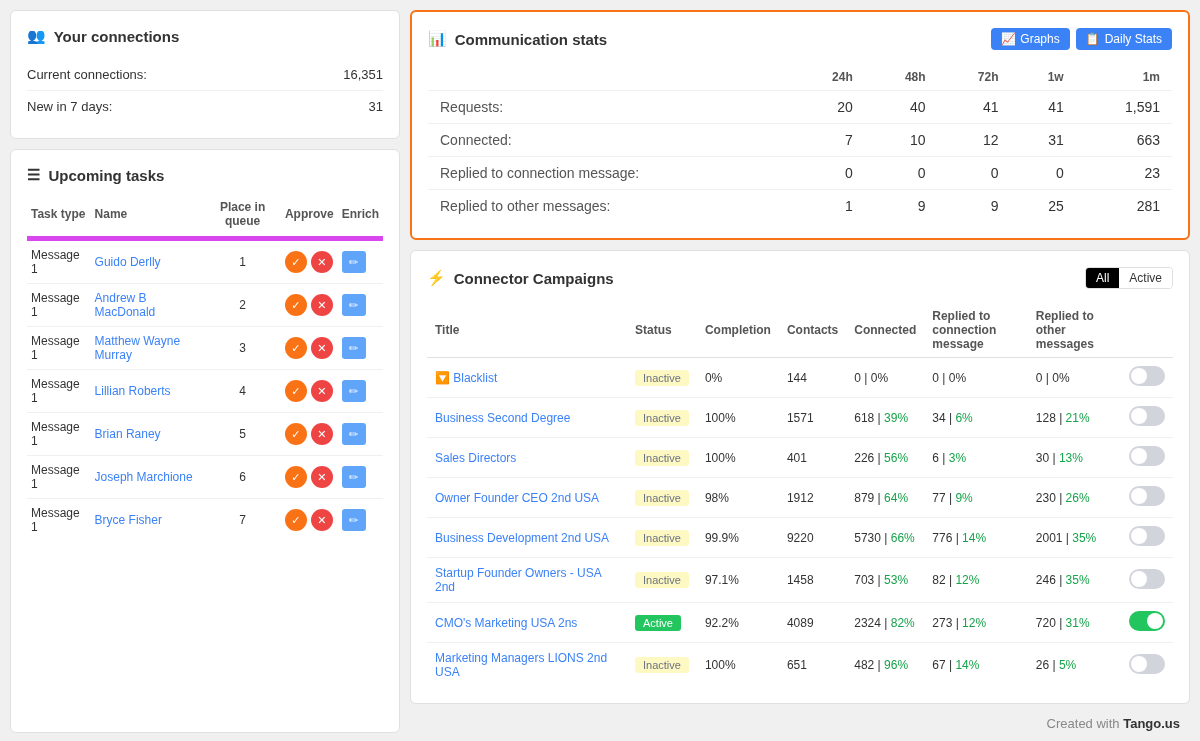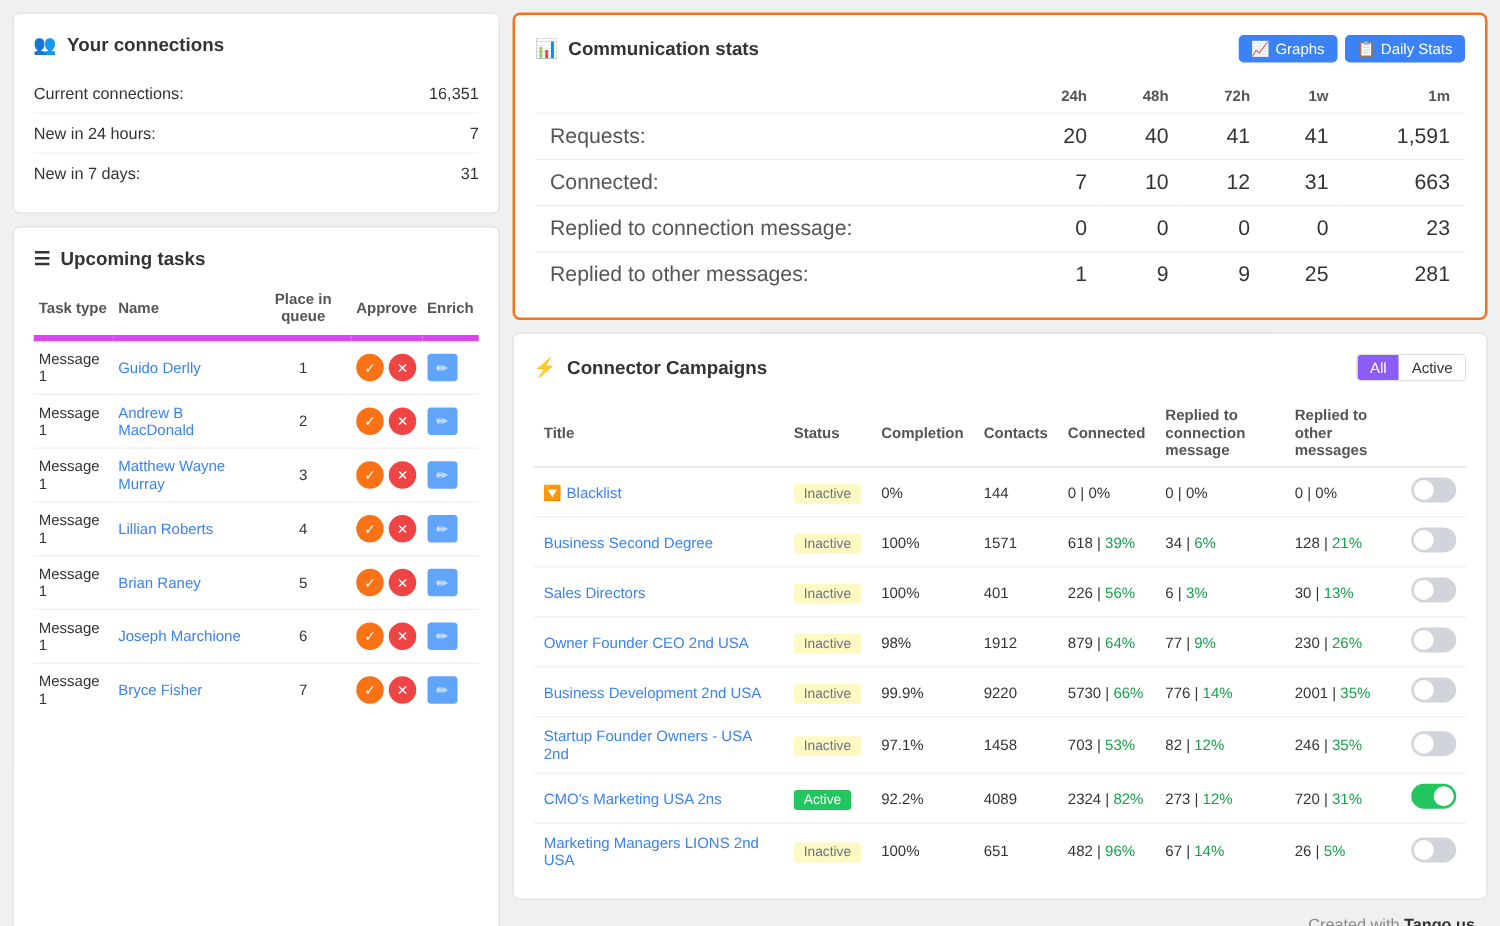--- a/index.html
+++ b/index.html
@@ -32,29 +32,29 @@
     
     .comm-card { background: #fff; border-radius: 6px; border: 2px solid #f97316; padding: 16px; }
     .comm-header { display: flex; justify-content: space-between; align-items: center; margin-bottom: 14px; }
     .comm-title { font-size: 15px; font-weight: 600; display: flex; align-items: center; gap: 8px; }
     .comm-btns { display: flex; gap: 6px; }
     .btn-graphs { background: #3b82f6; color: white; border: none; border-radius: 4px; padding: 4px 10px; font-size: 12px; cursor: pointer; display: flex; align-items: center; gap: 4px; }
     .btn-daily { background: #3b82f6; color: white; border: none; border-radius: 4px; padding: 4px 10px; font-size: 12px; cursor: pointer; display: flex; align-items: center; gap: 4px; }
     .comm-table { width: 100%; border-collapse: collapse; }
     .comm-table th { text-align: right; font-size: 12px; font-weight: 600; color: #555; padding: 6px 12px; }
     .comm-table th:first-child { text-align: left; }
-    .comm-table td { padding: 8px 12px; border-top: 1px solid #f0f0f0; font-size: 17px; text-align: right; }
+    .comm-table td { padding: 8px 12px; border-top: 1px solid #f0f0f0; font-size: 14px; text-align: right; }
     .comm-table td:first-child { text-align: left; color: #555; }
 
     
     .campaigns-header { display: flex; justify-content: space-between; align-items: center; margin-bottom: 14px; }
     .campaigns-title { font-size: 15px; font-weight: 600; display: flex; align-items: center; gap: 8px; }
     .filter-btns { display: flex; border: 1px solid #e0e0e0; border-radius: 4px; overflow: hidden; }
     .filter-btn { padding: 3px 10px; font-size: 12px; border: none; cursor: pointer; background: #fff; color: #333; }
-    .filter-btn.active { background: #8b5cf6; color: white; }
+    .filter-btn.active { background: #000000; color: white; }
     .campaigns-table { width: 100%; border-collapse: collapse; }
     .campaigns-table th { text-align: left; font-size: 12px; font-weight: 600; color: #555; padding: 6px 8px; border-bottom: 1px solid #e0e0e0; }
     .campaigns-table td { padding: 8px 8px; border-bottom: 1px solid #f0f0f0; font-size: 12px; vertical-align: middle; }
     .campaigns-table tr:last-child td { border-bottom: none; }
     .campaign-link { color: #3b82f6; text-decoration: none; }
     .badge-inactive { background: #fef9c3; color: #6b7280; padding: 2px 8px; border-radius: 3px; font-size: 11px; white-space: nowrap; }
     .badge-active { background: #22c55e; color: white; padding: 2px 8px; border-radius: 3px; font-size: 11px; white-space: nowrap; }
     .green-text { color: #16a34a; }
     .toggle-off { width: 36px; height: 20px; background: #d1d5db; border-radius: 10px; position: relative; cursor: pointer; display: inline-block; border: none; }
     .toggle-on { width: 36px; height: 20px; background: #22c55e; border-radius: 10px; position: relative; cursor: pointer; display: inline-block; border: none; }
@@ -77,24 +77,20 @@
 
     <div class="card">
       <div class="connections-header">
         <span>👥</span>
         <span>Your connections</span>
       </div>
       <div id="connections-rows">
           <div class="connections-row">
             <span>Current connections:</span>
             <span class="connections-value">16,351</span>
-          </div>
-          <div class="connections-row">
-            <span>New in 24 hours:</span>
-            <span class="connections-value">7</span>
           </div>
           <div class="connections-row">
             <span>New in 7 days:</span>
             <span class="connections-value">31</span>
           </div>
         </div>
     </div>
 
     <div class="card" style="flex:1; overflow:hidden;">
       <div class="tasks-header">

